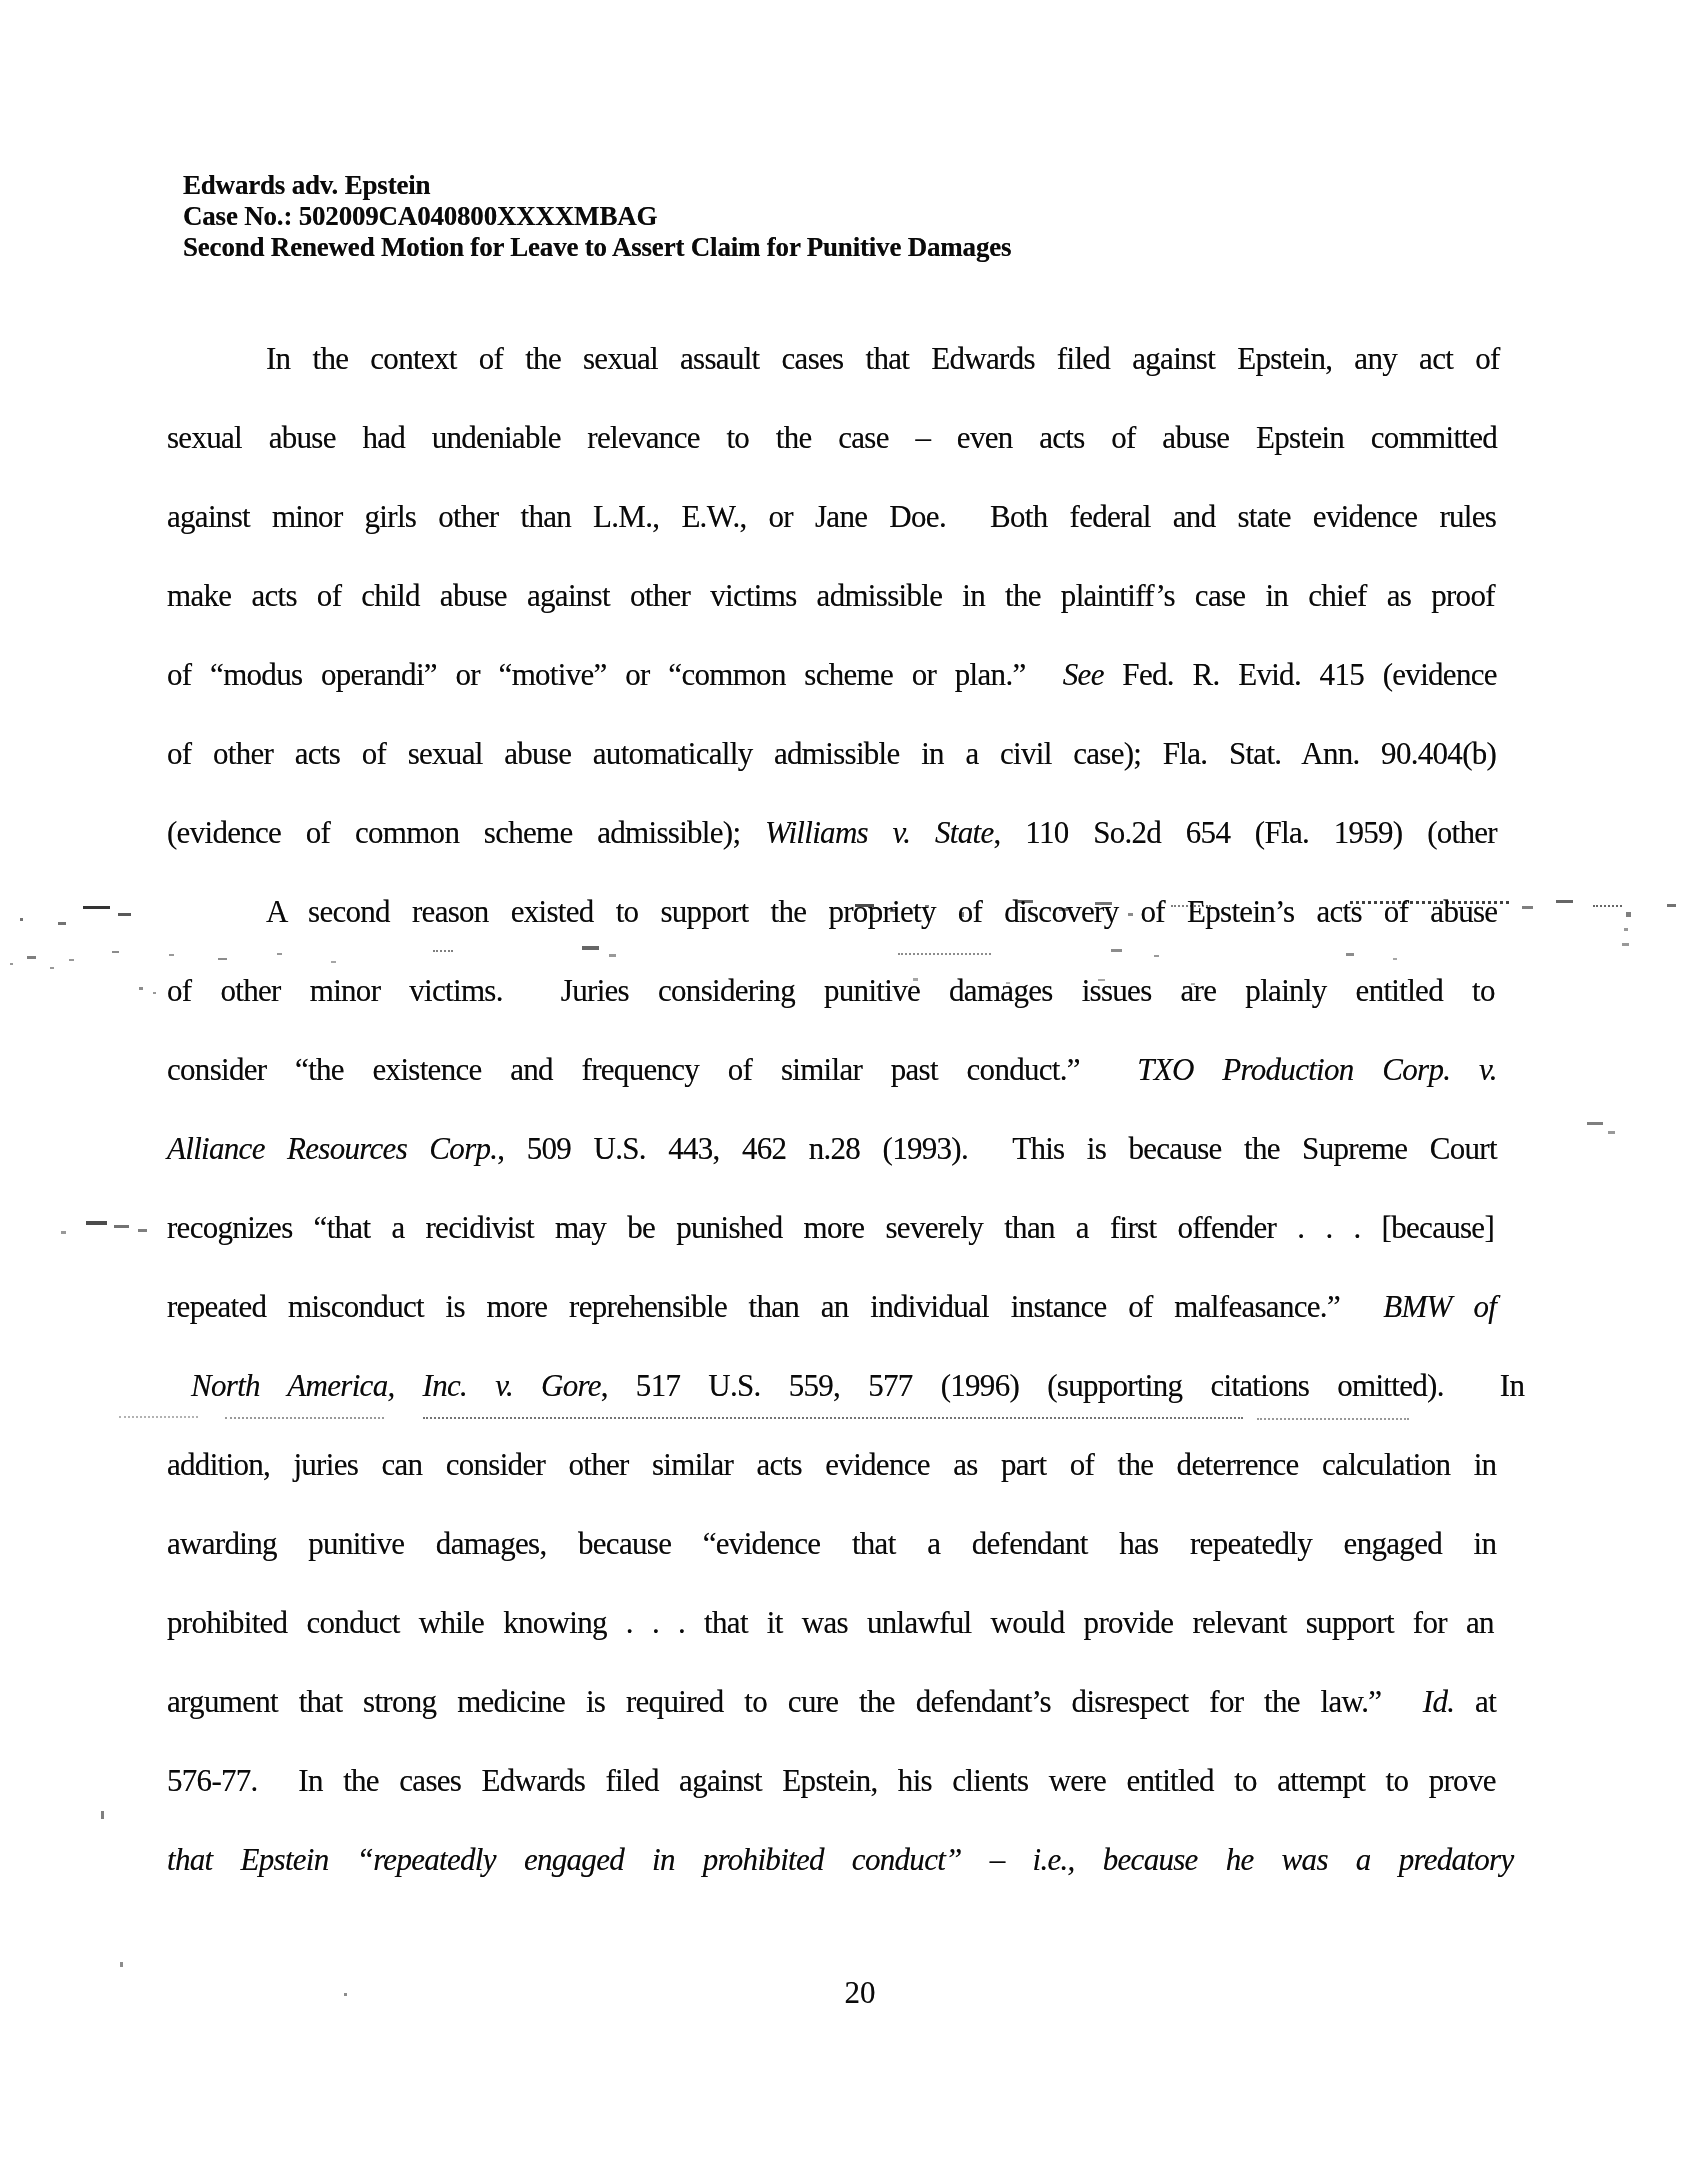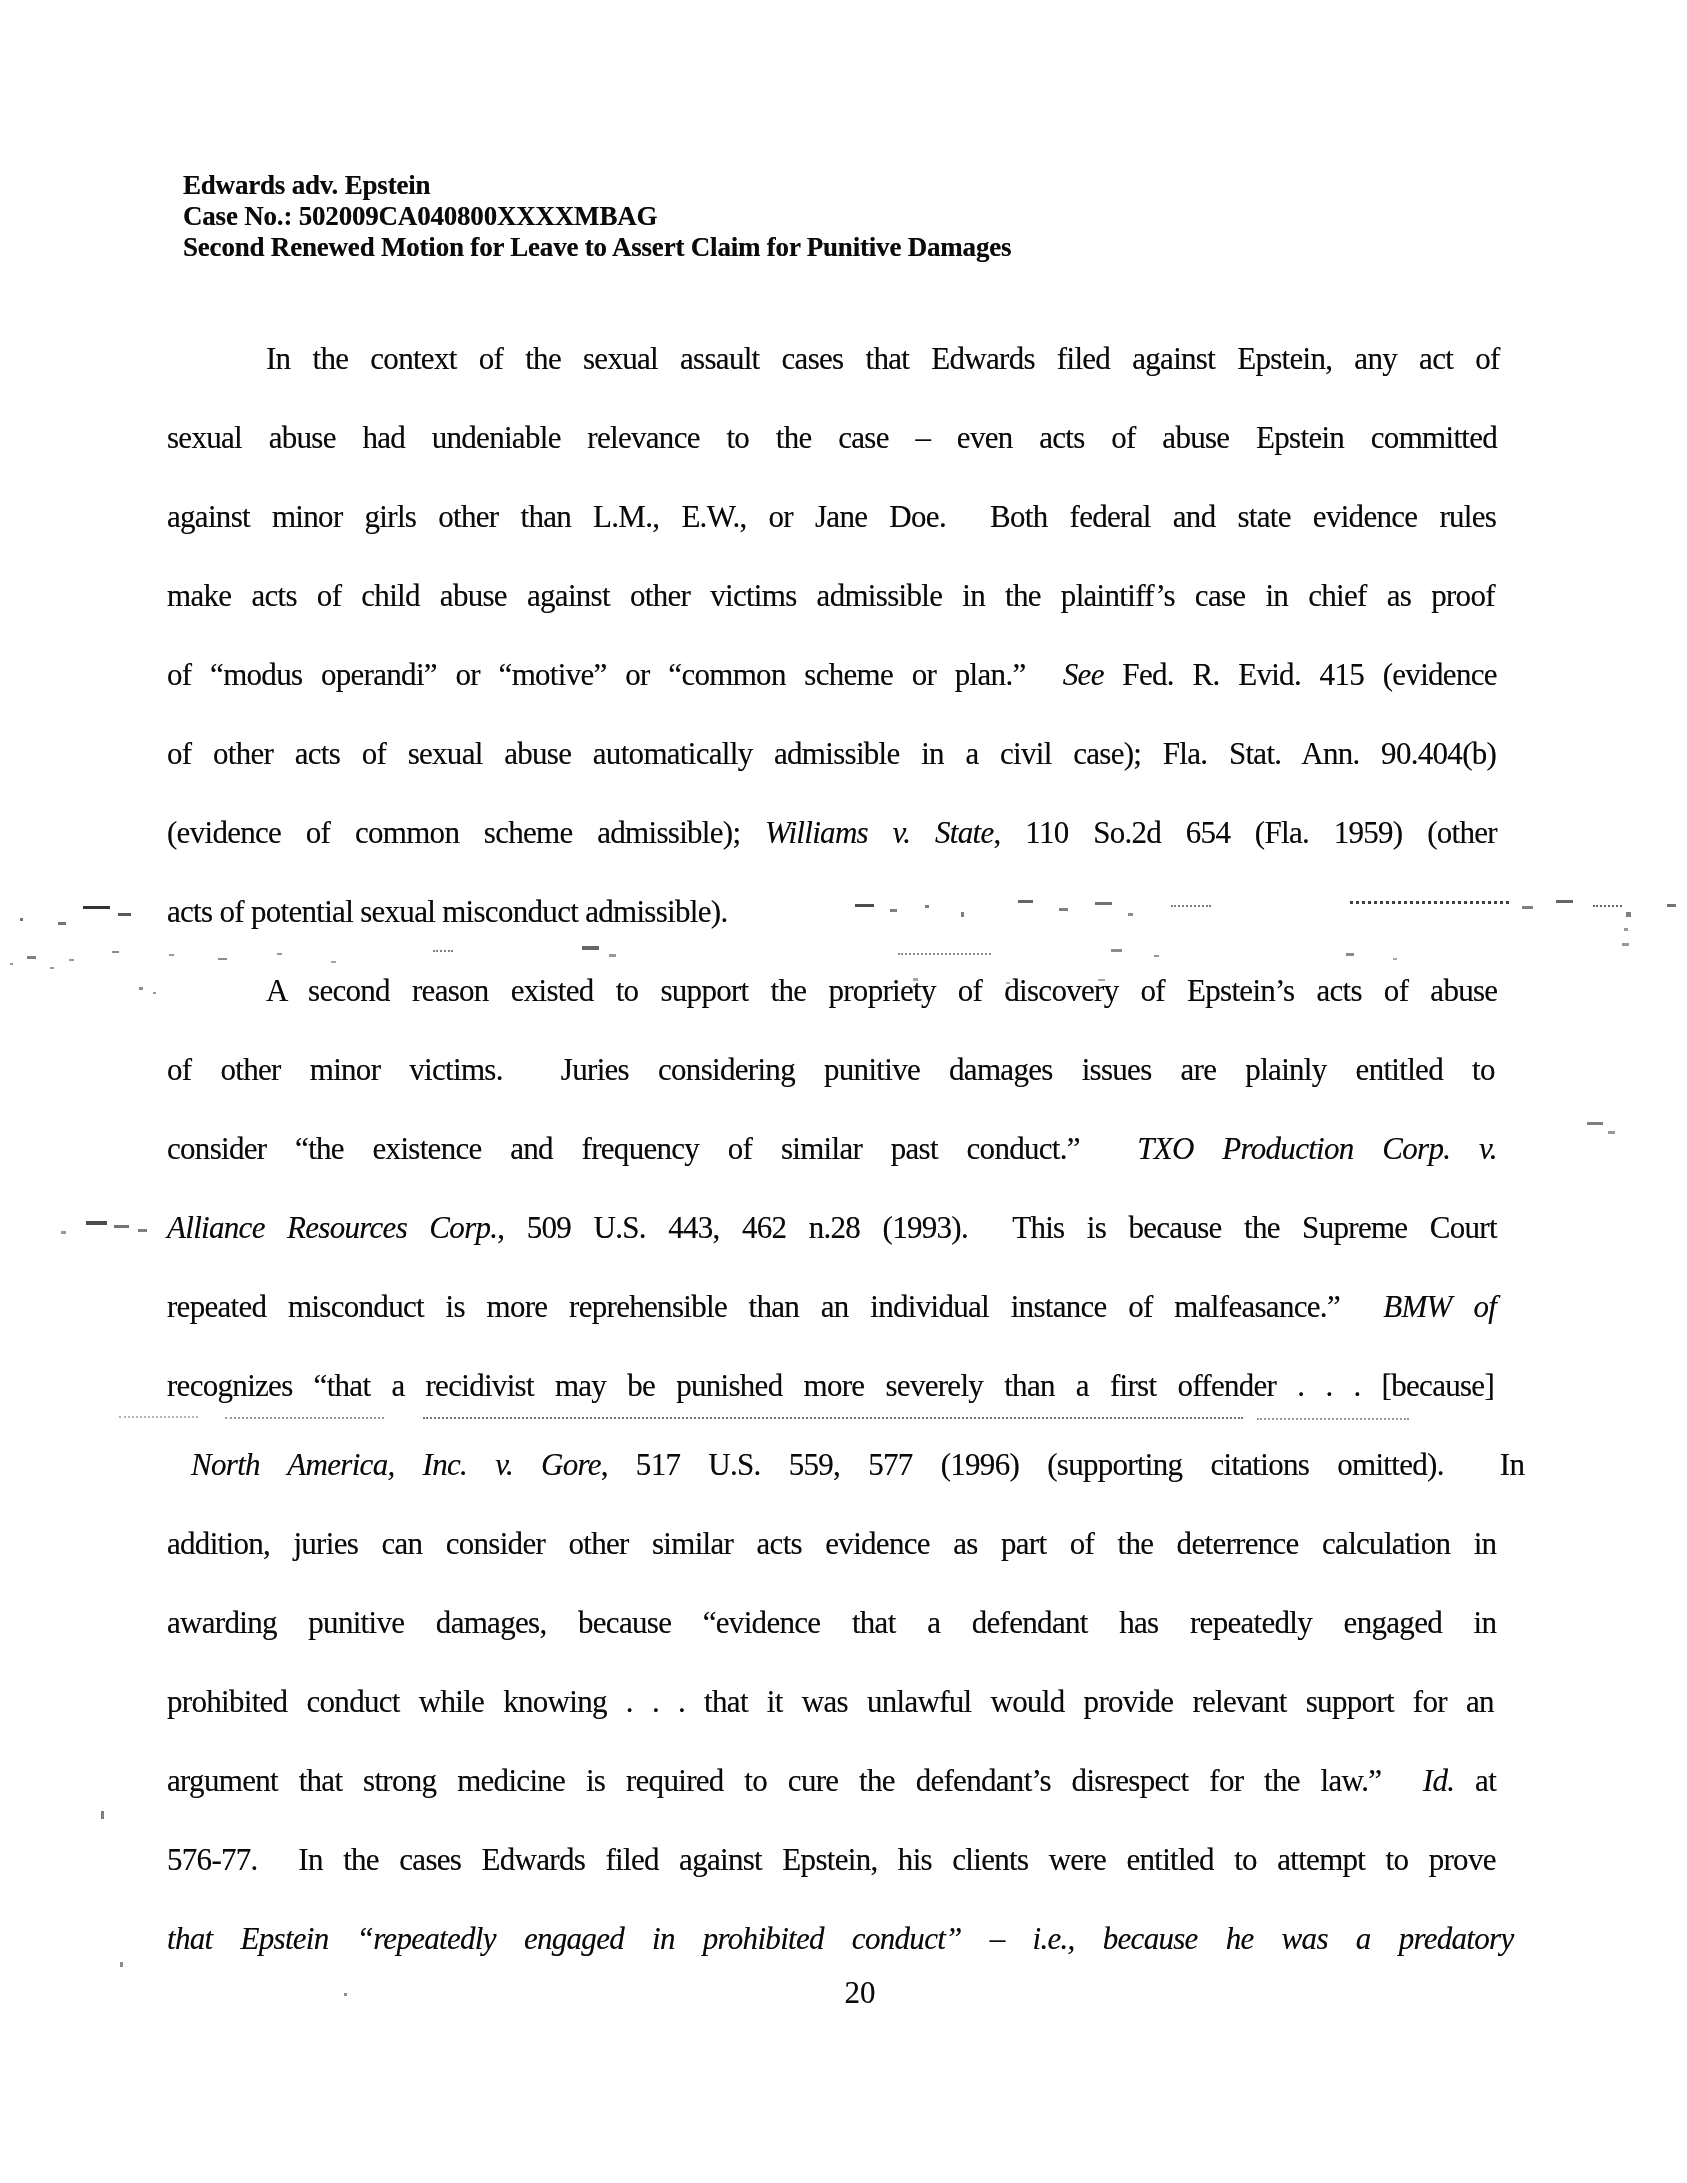--- a/index.html
+++ b/index.html
@@ -63,29 +63,28 @@
 
   <div class="body-text" id="body-text">
       <div>
         <div class="line" style="word-spacing: 15px;"><span class="indent-spacer"></span><span class="inner"><span>In the context of the sexual assault cases that Edwards filed against Epstein, any act of</span></span></div>
         <div class="line" style="word-spacing: 19.6px;"><span class="inner"><span>sexual abuse had undeniable relevance to the case – even acts of abuse Epstein committed</span></span></div>
         <div class="line" style="word-spacing: 15px;"><span class="inner"><span>against minor girls other than L.M., E.W., or Jane Doe.&nbsp; Both federal and state evidence rules</span></span></div>
         <div class="line" style="word-spacing: 13px;"><span class="inner"><span>make acts of child abuse against other victims admissible in the plaintiff’s case in chief as proof</span></span></div>
         <div class="line" style="word-spacing: 11.6px;"><span class="inner"><span>of “modus operandi” or “motive” or “common scheme or plan.”&nbsp; </span><em>See</em><span> Fed. R. Evid. 415 (evidence</span></span></div>
         <div class="line" style="word-spacing: 14.5px;"><span class="inner"><span>of other acts of sexual abuse automatically admissible in a civil case); Fla. Stat. Ann. 90.404(b)</span></span></div>
         <div class="line" style="word-spacing: 17.6px;"><span class="inner"><span>(evidence of common scheme admissible); </span><em>Williams v. State</em><span>, 110 So.2d 654 (Fla. 1959) (other</span></span></div>
-        <div class="line"><span class="inner"><span>acts of potential sexual misconduct admissible).</span></span></div>
       </div>
       <div>
         <div class="line" style="word-spacing: 15px;"><span class="indent-spacer"></span><span class="inner"><span>A second reason existed to support the propriety of discovery of Epstein’s acts of abuse</span></span></div>
         <div class="line" style="word-spacing: 22px;"><span class="inner"><span>of other minor victims.&nbsp; Juries considering punitive damages issues are plainly entitled to</span></span></div>
         <div class="line" style="word-spacing: 21.6px;"><span class="inner"><span>consider “the existence and frequency of similar past conduct.”&nbsp; </span><em>TXO Production Corp. v.</em></span></div>
         <div class="line" style="word-spacing: 15.3px;"><span class="inner"><em>Alliance Resources Corp.</em><span>, 509 U.S. 443, 462 n.28 (1993).&nbsp; This is because the Supreme Court</span></span></div>
+        <div class="line" style="word-spacing: 14px;"><span class="inner"><span>recognizes “that a recidivist may be punished more severely than a first offender . . . [because]</span></span></div>
         <div class="line" style="word-spacing: 14.6px;"><span class="inner"><span>repeated misconduct is more reprehensible than an individual instance of malfeasance.”&nbsp; </span><em>BMW of</em></span></div>
-        <div class="line" style="word-spacing: 14px;"><span class="inner"><span>recognizes “that a recidivist may be punished more severely than a first offender . . . [because]</span></span></div>
         <div class="line" style="word-spacing: 21px; margin-left: 24px;"><span class="inner"><em>North America, Inc. v. Gore</em><span>, 517 U.S. 559, 577 (1996) (supporting citations omitted).&nbsp; In</span></span></div>
         <div class="line" style="word-spacing: 16.3px;"><span class="inner"><span>addition, juries can consider other similar acts evidence as part of the deterrence calculation in</span></span></div>
         <div class="line" style="word-spacing: 24.5px;"><span class="inner"><span>awarding punitive damages, because “evidence that a defendant has repeatedly engaged in</span></span></div>
         <div class="line" style="word-spacing: 12px;"><span class="inner"><span>prohibited conduct while knowing . . . that it was unlawful would provide relevant support for an</span></span></div>
         <div class="line" style="word-spacing: 13.7px;"><span class="inner"><span>argument that strong medicine is required to cure the defendant’s disrespect for the law.”&nbsp; </span><em>Id.</em><span> at</span></span></div>
         <div class="line" style="word-spacing: 13.3px;"><span class="inner"><span>576-77.&nbsp; In the cases Edwards filed against Epstein, his clients were entitled to attempt to prove</span></span></div>
         <div class="line" style="word-spacing: 21px; font-style: italic;"><span class="inner"><span>that Epstein “repeatedly engaged in prohibited conduct” – i.e., because he was a predatory</span></span></div>
       </div>
     </div>
 

